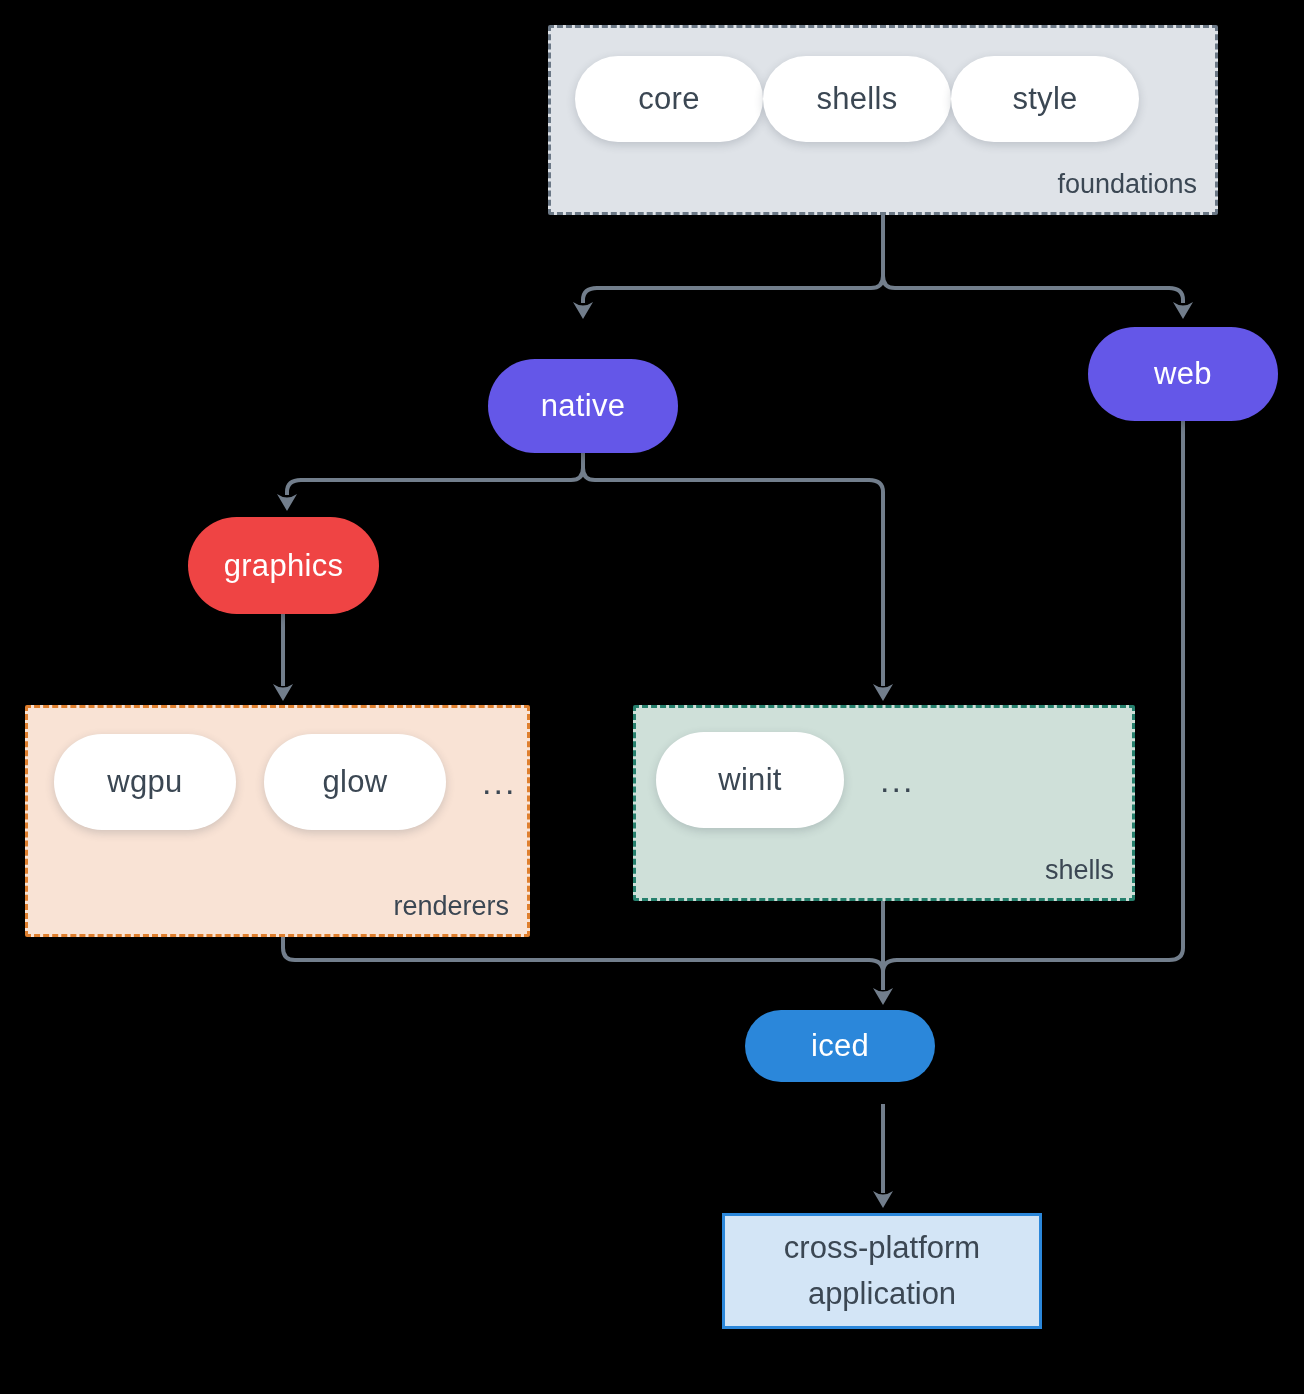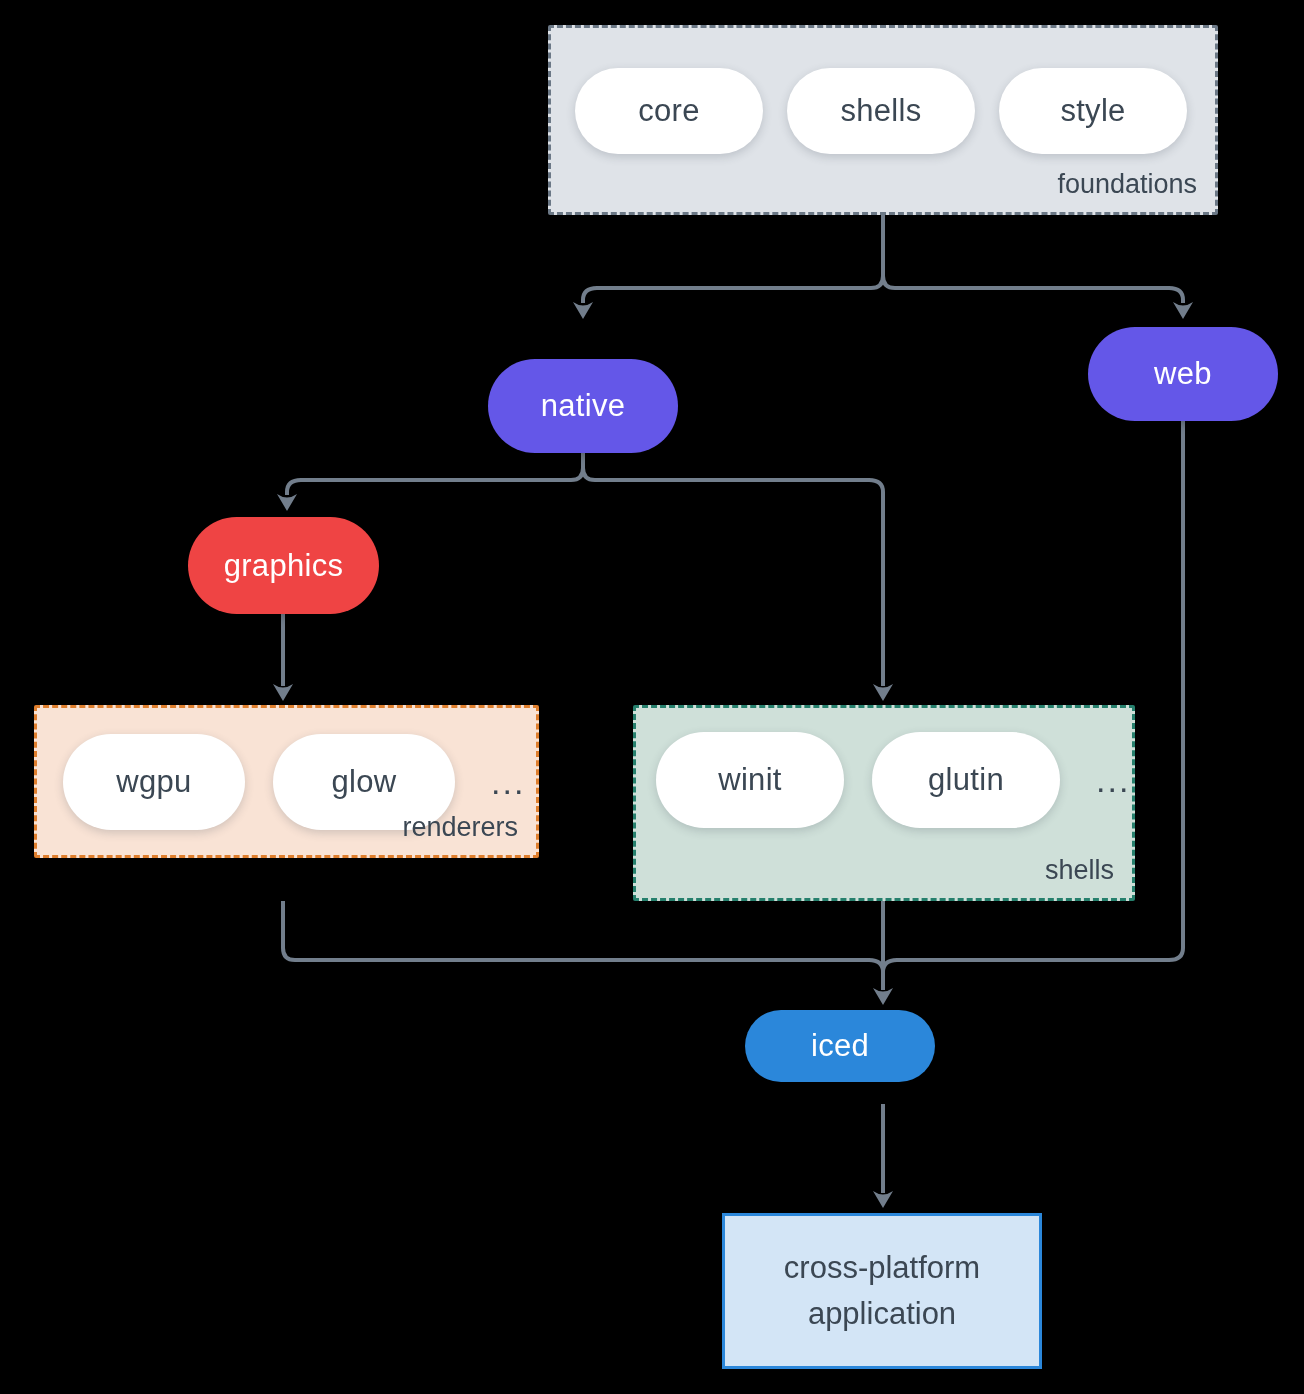--- a/index.html
+++ b/index.html
@@ -10,30 +10,30 @@
   }
   svg.connectors { position:absolute; left:0; top:0; width:1304px; height:1394px; }
   svg.connectors path.line { stroke:#727e8c; stroke-width:4; fill:none; }
   svg.connectors path.head { fill:#727e8c; stroke:none; }
 
   .group {
     position:absolute; box-sizing:border-box; border:3px dashed; border-radius:2px;
   }
   .group-foundations { left:548px; top:25px; width:670px; height:190px;
     background:#dfe3e8; border-color:#6b7886; }
-  .group-renderers { left:34px; top:705px; width:505px; height:153px;
+  .group-renderers { left:25px; top:705px; width:505px; height:232px;
     background:#f9e3d5; border-color:#df7f2e; }
   .group-shells { left:633px; top:705px; width:502px; height:196px;
     background:#cfe0d9; border-color:#26806d; }
 
   .corner-label {
     position:absolute; right:18px; bottom:12px; font-size:27px; color:#3b4753;
   }
   .pill-row { position:absolute; display:flex; align-items:center; }
-  .group-foundations .pill-row { left:24px; top:40px; gap:24px; }
+  .group-foundations .pill-row { left:24px; top:28px; }
   .group-renderers  .pill-row { left:26px; top:26px; gap:28px; }
   .group-shells     .pill-row { left:20px; top:24px; gap:28px;justify-content:space-between; }
 
   .pill {
     border-radius:999px; display:flex; align-items:center; justify-content:center;
     font-size:31px; letter-spacing:0.3px;
   }
   .pill.white {
     background:#ffffff; color:#3b4753;
     box-shadow:0 3px 10px rgba(50,60,75,0.20);
@@ -48,21 +48,21 @@
     position:absolute; border-radius:999px; display:flex; align-items:center;
     justify-content:center; color:#ffffff; font-size:31px; letter-spacing:0.3px;
     box-shadow:0 3px 10px rgba(0,0,0,0.25);
   }
   .node-native   { left:488px; top:327px; width:190px; height:94px; background:#6457e8;margin-top:32px; }
   .node-web      { left:1088px; top:327px; width:190px; height:94px; background:#6457e8; }
   .node-graphics { left:188px; top:517px; width:191px; height:97px; background:#ef4444; }
   .node-iced     { left:745px; top:1010px; width:190px; height:72px; background:#2b87da; }
 
   .app-box {
-    position:absolute; left:722px; top:1213px; width:320px; height:156px;
+    position:absolute; left:722px; top:1213px; width:320px; height:116px;
     box-sizing:border-box; background:#d3e5f6; border:3px solid #2b87da;
     display:flex; align-items:center; justify-content:center; text-align:center;
     color:#3b4753; font-size:31px; line-height:1.5; padding:0 54px;
   }
 </style>
 </head>
 <body>
 
 <div class="canvas">
 
@@ -109,21 +109,20 @@
       <div class="pill white">wgpu</div>
       <div class="pill white">glow</div>
       <div class="dots">...</div>
     </div>
     <div class="corner-label">renderers</div>
   </div>
 
   <div class="group group-shells">
     <div class="pill-row">
       <div class="pill white">winit</div>
-      <div class="pill white">glutin</div>
       <div class="dots">...</div>
     </div>
     <div class="corner-label">shells</div>
   </div>
 
   <div class="node node-iced">iced</div>
 
   <div class="app-box">cross-platform application</div>
 
 </div>

